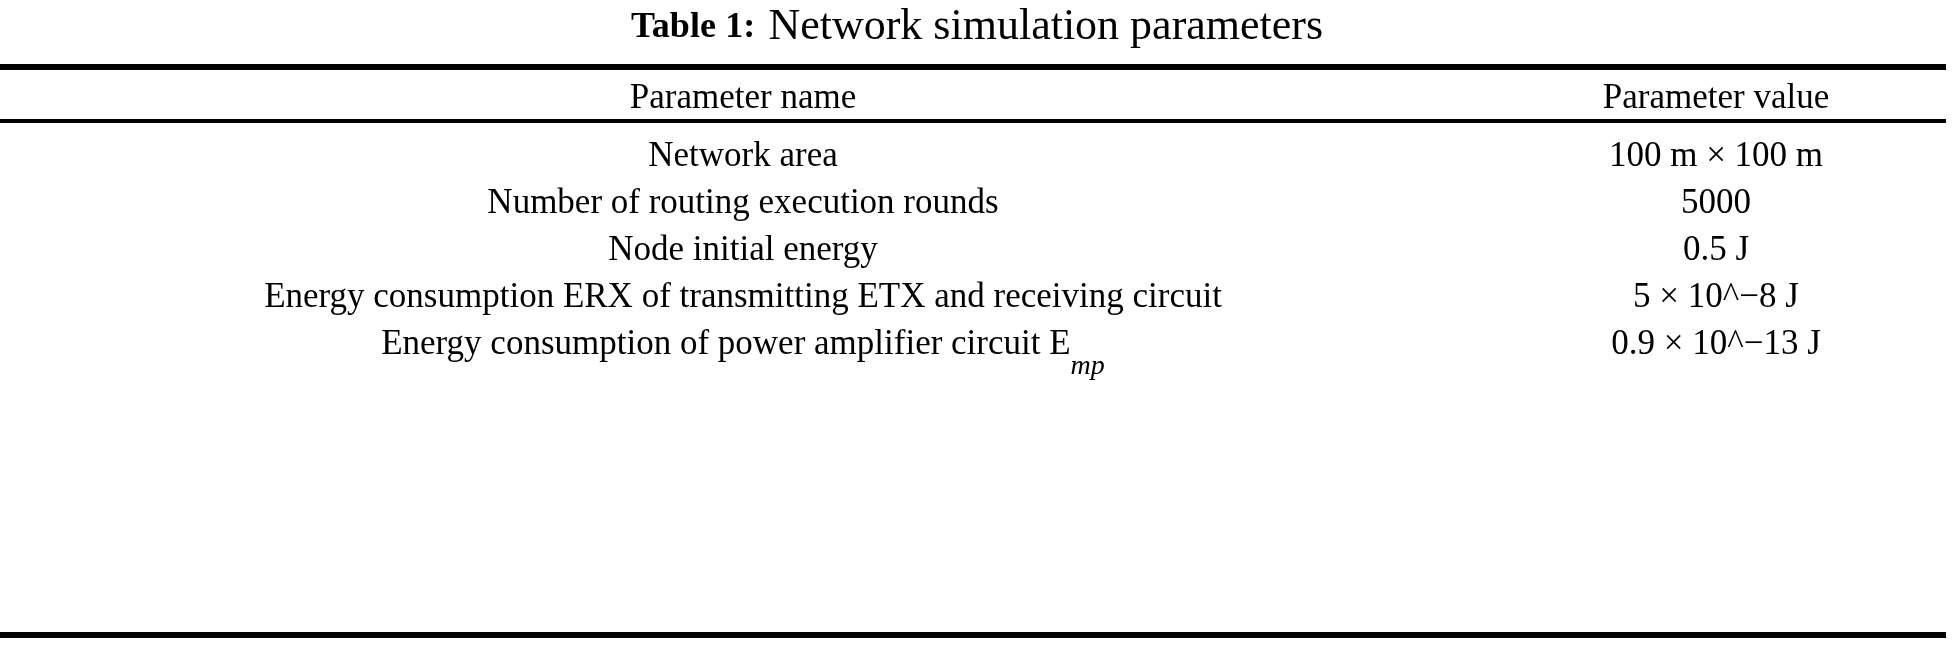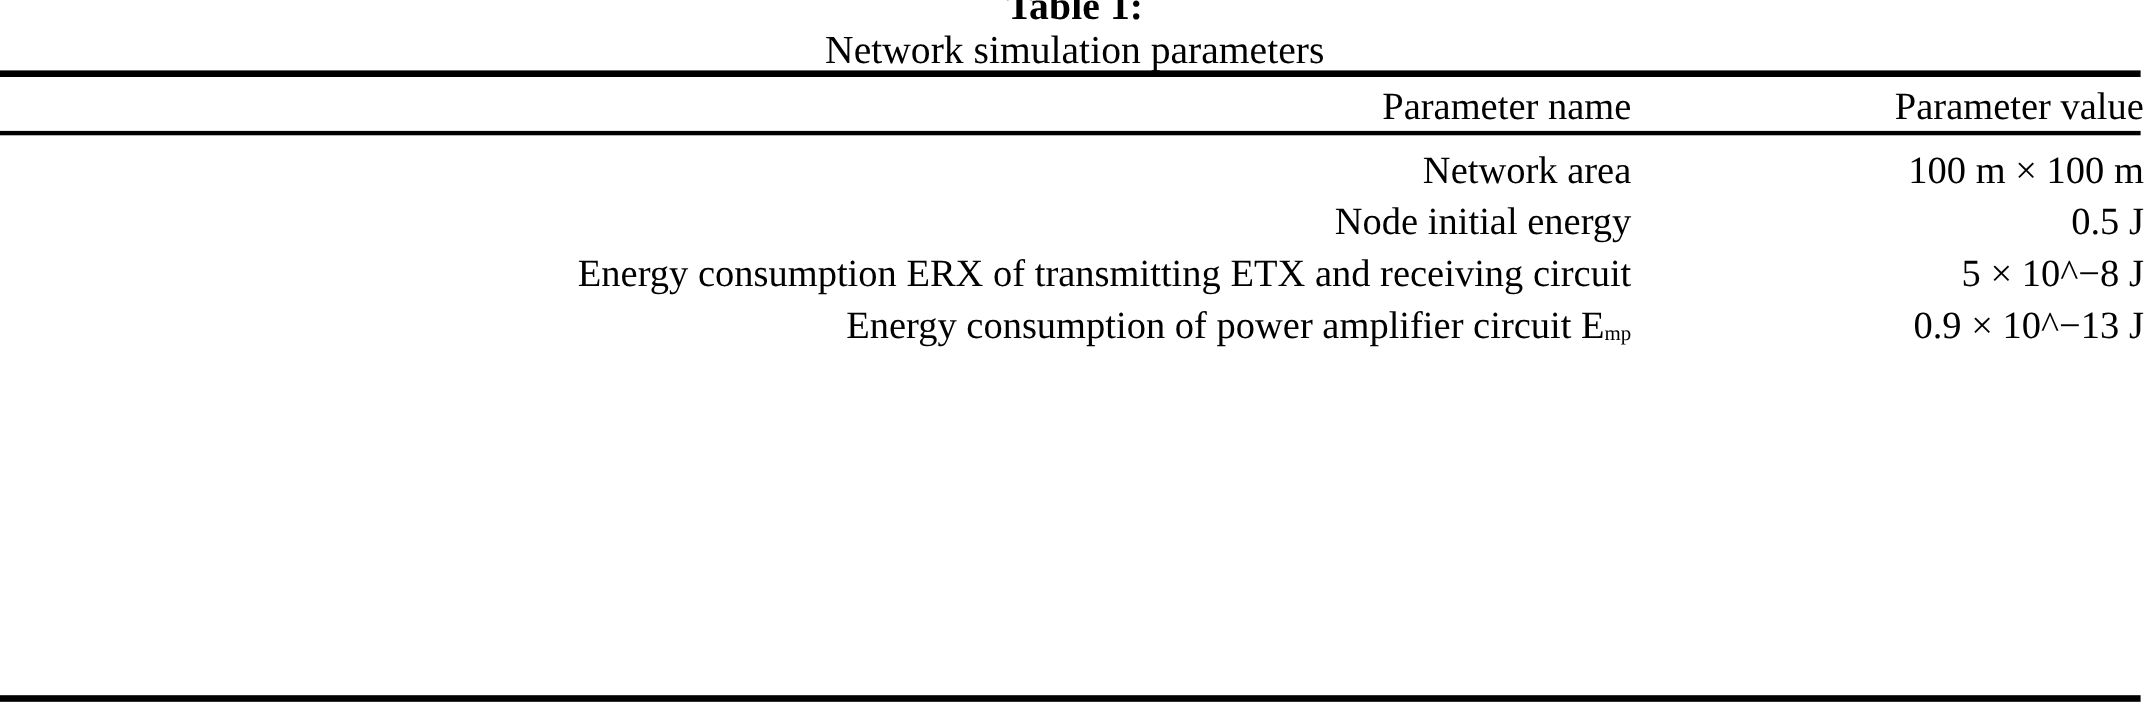--- a/index.html
+++ b/index.html
@@ -27,32 +27,31 @@
   .caption {
     position: absolute;
     top: 0px;
     left: 0;
     width: 1954px;
     height: 50px;
     display: flex;
     align-items: center;
     justify-content: center;
     white-space: nowrap;
-    flex-direction: column;
   }
   .caption-label {
     font-weight: bold;
     font-size: 36px;
     line-height: 40px;
     letter-spacing: 0.1px;
   }
   .caption-gap { display: inline-block; width: 13px; }
   .caption-text {
     font-weight: normal;
-    font-size: 36px;
+    font-size: 44px;
     line-height: 40px;
   }
 
   
   .rule {
     position: absolute;
     left: 0px;
     width: 1946px;
     background: #000000;
   }
@@ -66,21 +65,21 @@
     top: 70px;
     left: 3px;
     width: 1946px;
     border-collapse: collapse;
     table-layout: fixed;
   }
   .tbl col.c-name  { width: 1480px; }
   .tbl col.c-value { width: 466px; }
 
   .tbl th, .tbl td {
-    text-align: right;
+    text-align: center;
     vertical-align: top;
     padding: 0;
     font-size: 35px;
     line-height: 47px;
     font-weight: normal;
   }
 
   .tbl thead th {
     height: 49px;
     padding-bottom: 2px;
@@ -89,25 +88,26 @@
 
   .tbl tbody tr:first-child td { padding-top: 9px; }
 
   .tbl tbody td {
     padding-bottom: 0px;
   }
 
   .cell-name  { padding-right: 16px; }
   .cell-value { padding-left: 2px; }
   sub {
-    font-size: 19px;
+    font-size: 28px;
     line-height: 0;
     vertical-align: baseline;
     position: relative;
-    top: 2px;
+    top: 20px;
+    font-style: italic;
   }
 </style>
 </head>
 <body>
 
 <div class="table-figure">
 
   <div class="caption">
     <span class="caption-label">Table 1:</span>
     <span class="caption-gap"></span>
@@ -132,20 +132,24 @@
           <span class="hd">Parameter value</span>
         </th>
       </tr>
     </thead>
     <tbody>
       <tr>
         <td class="cell-name">Network area</td>
         <td class="cell-value">100 m × 100 m</td>
       </tr>
       <tr>
+        <td class="cell-name">Number of routing execution rounds</td>
+        <td class="cell-value">5000</td>
+      </tr>
+      <tr>
         <td class="cell-name">Node initial energy</td>
         <td class="cell-value">0.5 J</td>
       </tr>
       <tr>
         <td class="cell-name">Energy consumption ERX of transmitting ETX and receiving circuit</td>
         <td class="cell-value">5 × 10^−8 J</td>
       </tr>
       <tr>
         <td class="cell-name"><span>Energy consumption of power amplifier circuit E</span><sub>mp</sub></td>
         <td class="cell-value">0.9 × 10^−13 J</td>

